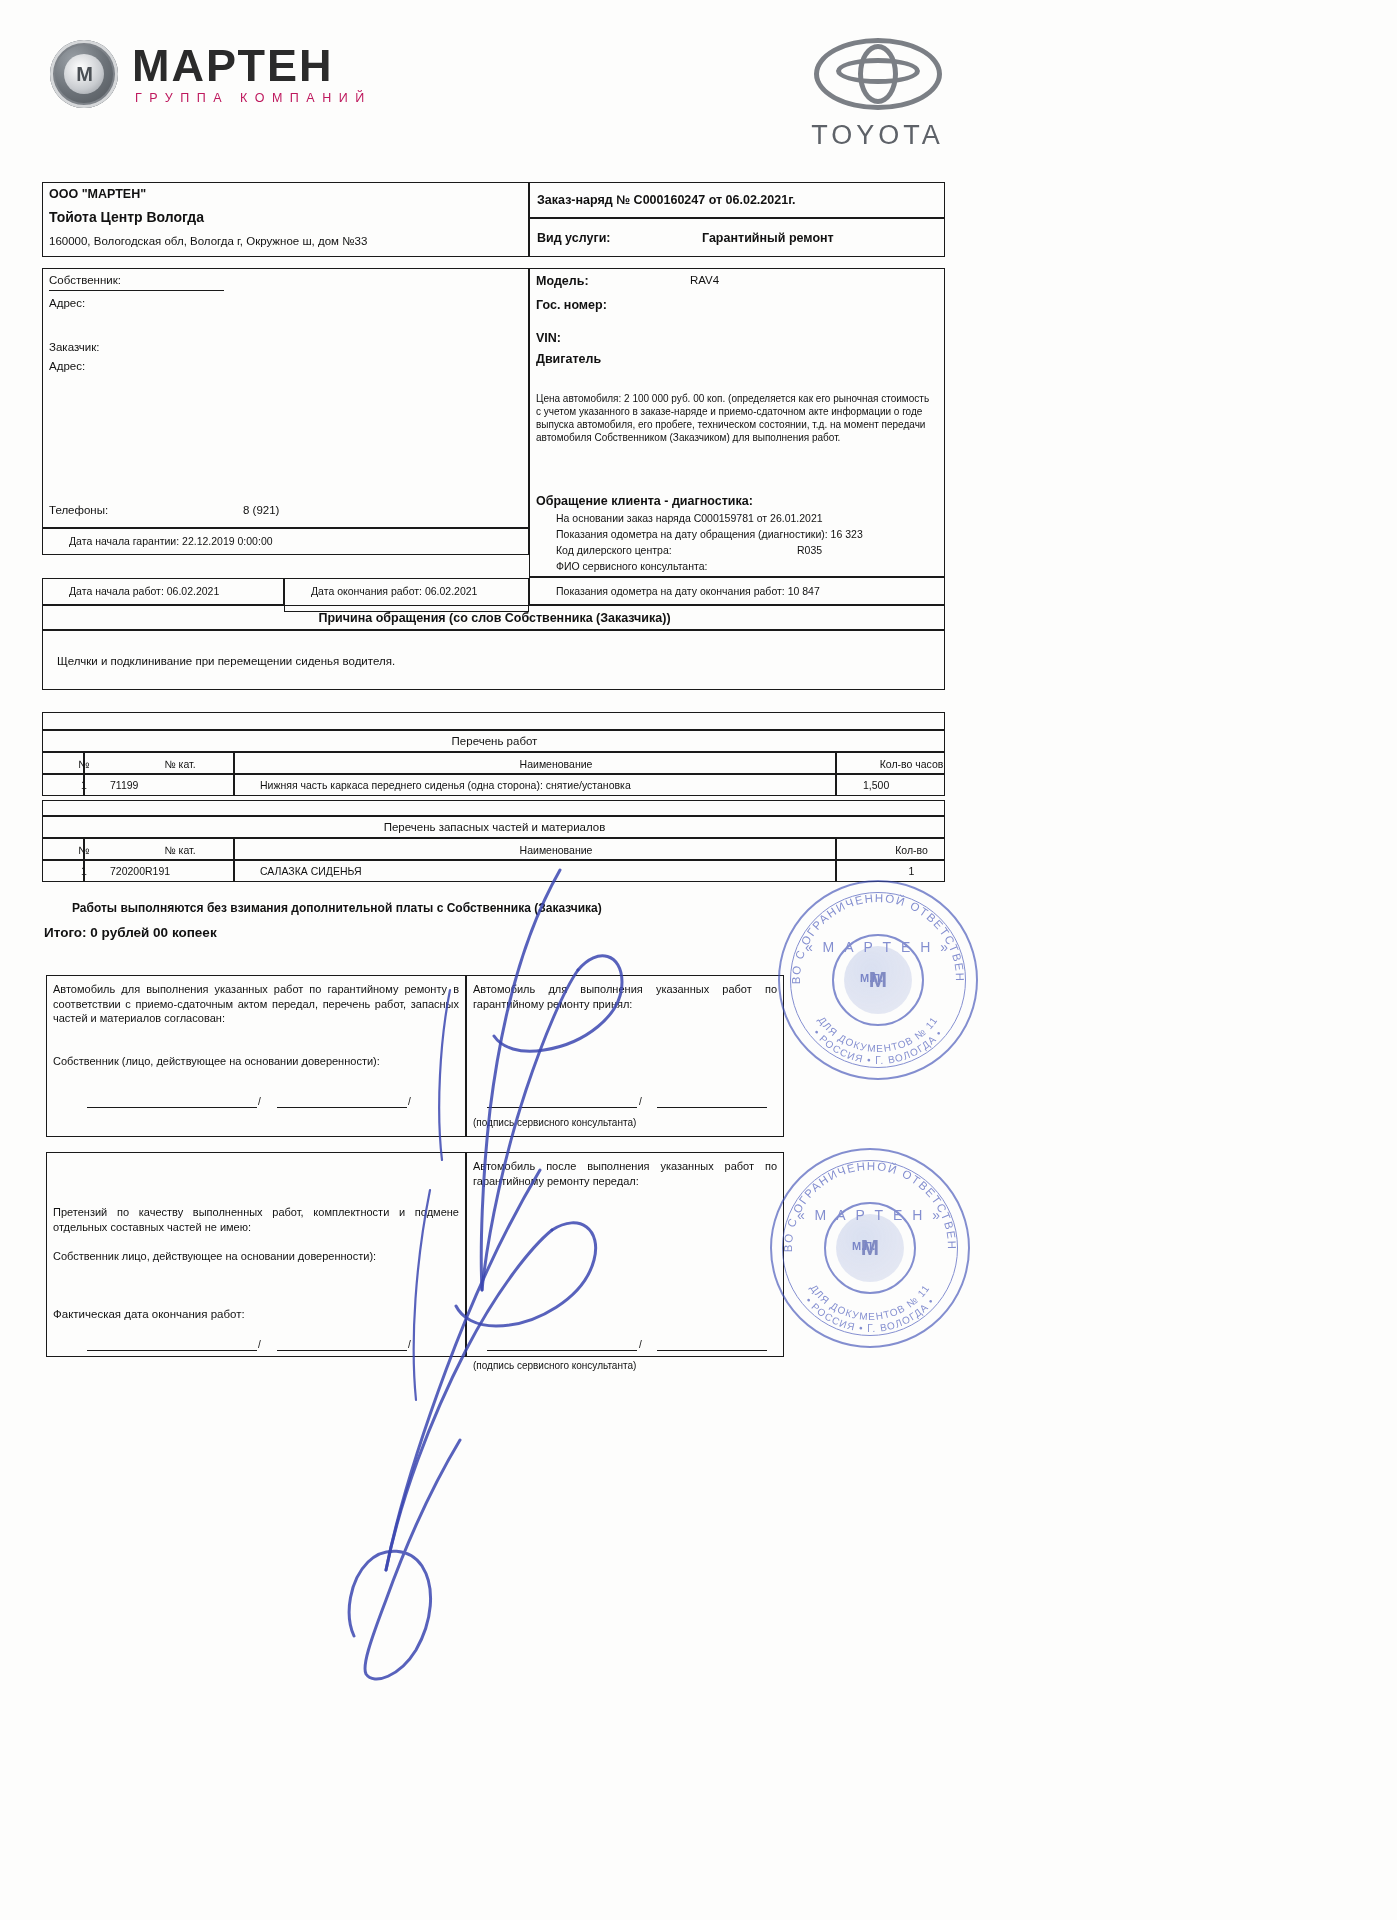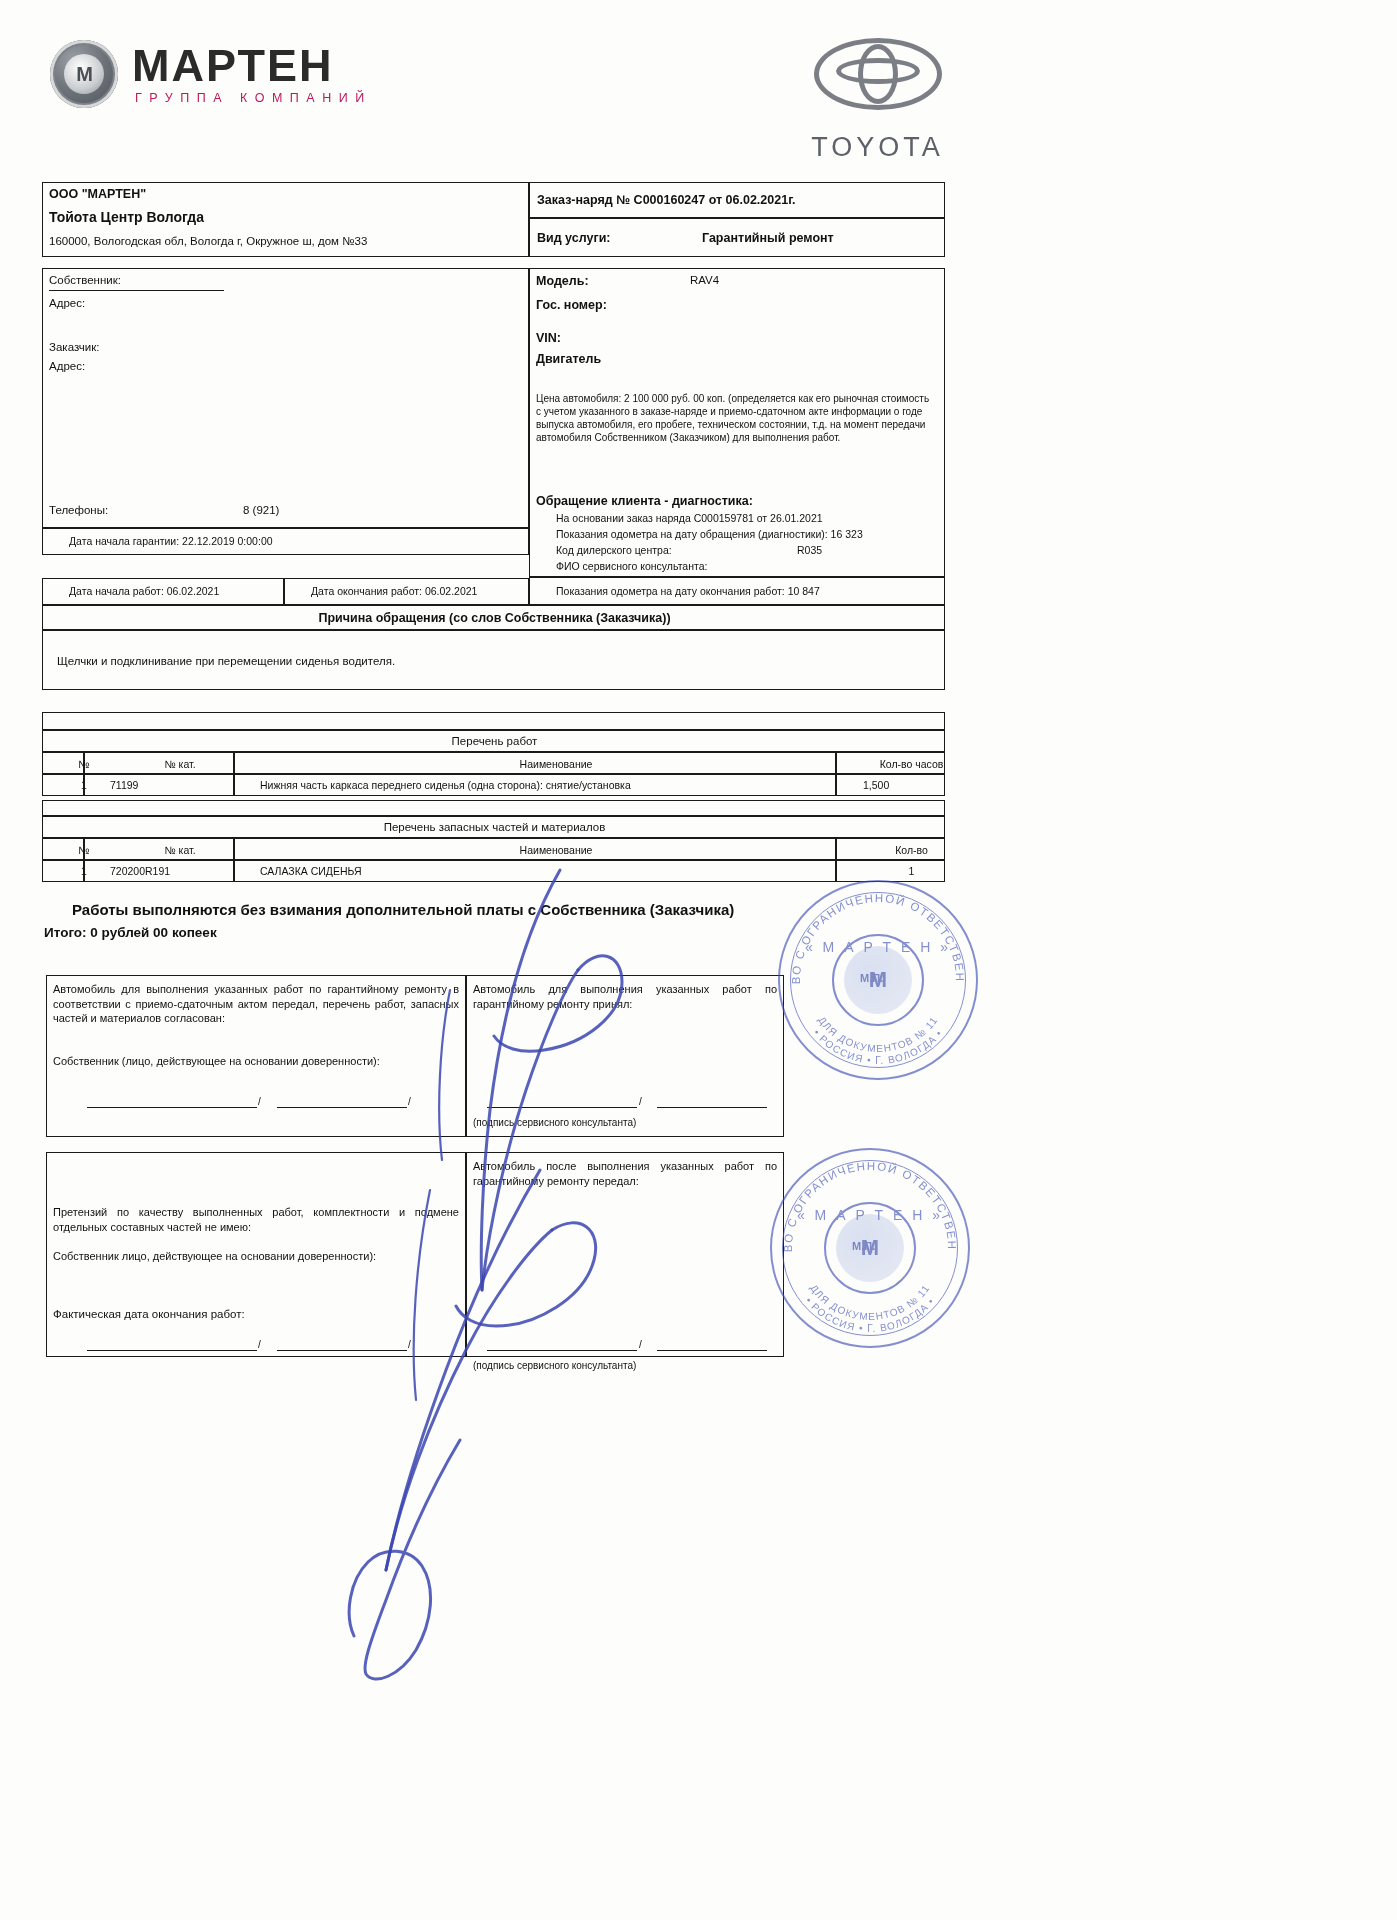--- a/index.html
+++ b/index.html
@@ -88,21 +88,21 @@
     border-radius: 50%;
     box-sizing: border-box;
   }
   .toyota-mark .e1 { left: 0; top: 6px; width: 128px; height: 72px; }
   .toyota-mark .e2 { left: 44px; top: 12px; width: 40px; height: 60px; }
   .toyota-mark .e3 { left: 22px; top: 26px; width: 84px; height: 26px; }
   .toyota-word {
     font-size: 27px;
     letter-spacing: 4px;
     color: #5e6268;
-    margin-top: 16px;
+    margin-top: 4px;
     font-family: "Liberation Sans", sans-serif;
     text-align: center;
   }
 
   
   .box {
     position: absolute;
     box-sizing: border-box;
     border: 1px solid #1a1a1a;
   }
@@ -253,21 +253,21 @@
     <div class="t sm" style="left:6px; top:291px;">ФИО сервисного консультанта:</div>
   </div>
 
   <div class="box" style="left:42px; top:528px; width:487px; height:27px;">
     <div class="t sm" style="left:6px; top:6px;">Дата начала гарантии: 22.12.2019 0:00:00</div>
   </div>
 
   <div class="box" style="left:42px; top:578px; width:242px; height:27px;">
     <div class="t sm" style="left:6px; top:6px;">Дата начала работ: 06.02.2021</div>
   </div>
-  <div class="box" style="left:284px; top:578px; width:245px; height:27px;text-align:right;">
+  <div class="box" style="left:284px; top:578px; width:245px; height:34px;text-align:right;">
     <div class="t sm" style="left:6px; top:6px;">Дата окончания работ: 06.02.2021</div>
   </div>
   <div class="box" style="left:529px; top:577px; width:416px; height:28px;">
     <div class="t sm" style="left:6px; top:7px;">Показания одометра на дату окончания работ: 10 847</div>
   </div>
 
   <div class="box" style="left:42px; top:605px; width:903px; height:25px;">
     <div class="t lbl-b center" style="left:0; top:5px; width:903px;">Причина обращения (со слов Собственника (Заказчика))</div>
   </div>
   <div class="box" style="left:42px; top:630px; width:903px; height:60px;">
@@ -327,21 +327,21 @@
   <div class="box" style="left:84px; top:860px; width:150px; height:22px;">
     <div class="t sm" style="left:5px; top:4px;">720200R191</div>
   </div>
   <div class="box" style="left:234px; top:860px; width:602px; height:22px;">
     <div class="t sm" style="left:5px; top:4px;">САЛАЗКА СИДЕНЬЯ</div>
   </div>
   <div class="box" style="left:836px; top:860px; width:109px; height:22px;">
     <div class="t sm center" style="left:0; top:4px; width:109px;">1</div>
   </div>
 
-  <div class="t lbl-b" style="left:44px; top:901px; font-size:15px;padding-left:28px;">Работы выполняются без взимания дополнительной платы с Собственника (Заказчика)</div>
+  <div class="t lbl-b" style="left:44px; top:901px; font-size:12px;padding-left:28px;">Работы выполняются без взимания дополнительной платы с Собственника (Заказчика)</div>
   <div class="t lbl-b" style="left:44px; top:925px; font-size:13.5px;">Итого: 0 рублей 00 копеек</div>
 
   <div class="box" style="left:46px; top:975px; width:420px; height:162px;">
     <div class="t justify" style="left:6px; top:6px; width:406px;">Автомобиль для выполнения указанных работ по гарантийному ремонту в соответствии с приемо-сдаточным актом передал, перечень работ, запасных частей и материалов согласован:</div>
     <div class="t justify" style="left:6px; top:78px; width:406px;">Собственник (лицо, действующее на основании доверенности):</div>
     <div class="underline-line" style="left:40px; top:131px; width:170px;"></div>
     <div class="underline-line" style="left:230px; top:131px; width:130px;"></div>
     <div class="t sm2" style="left:211px; top:120px;">/</div>
     <div class="t sm2" style="left:361px; top:120px;">/</div>
   </div>

